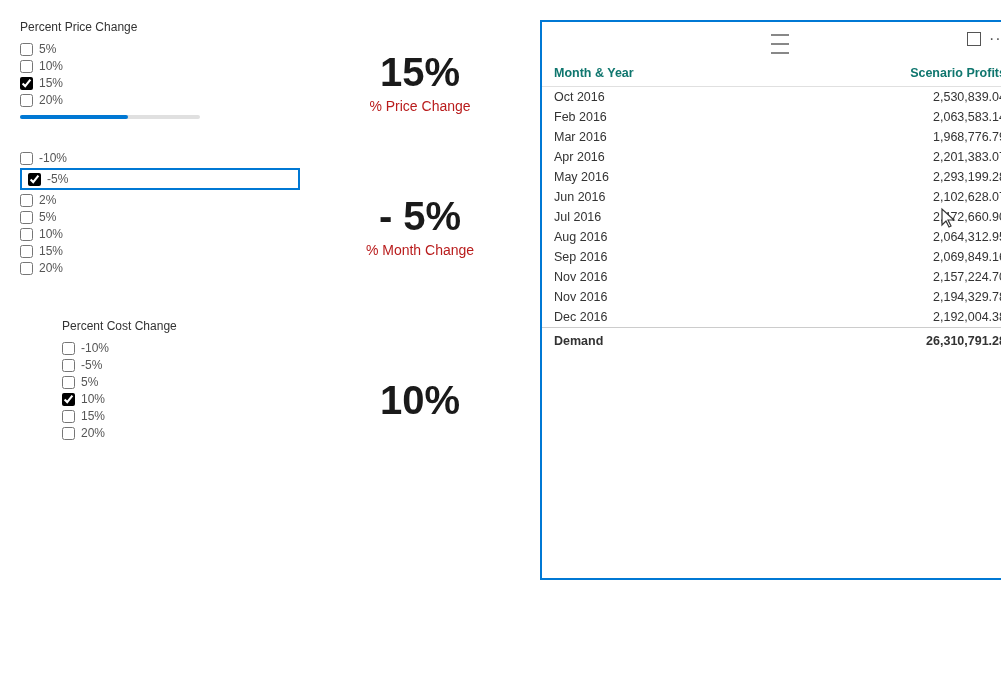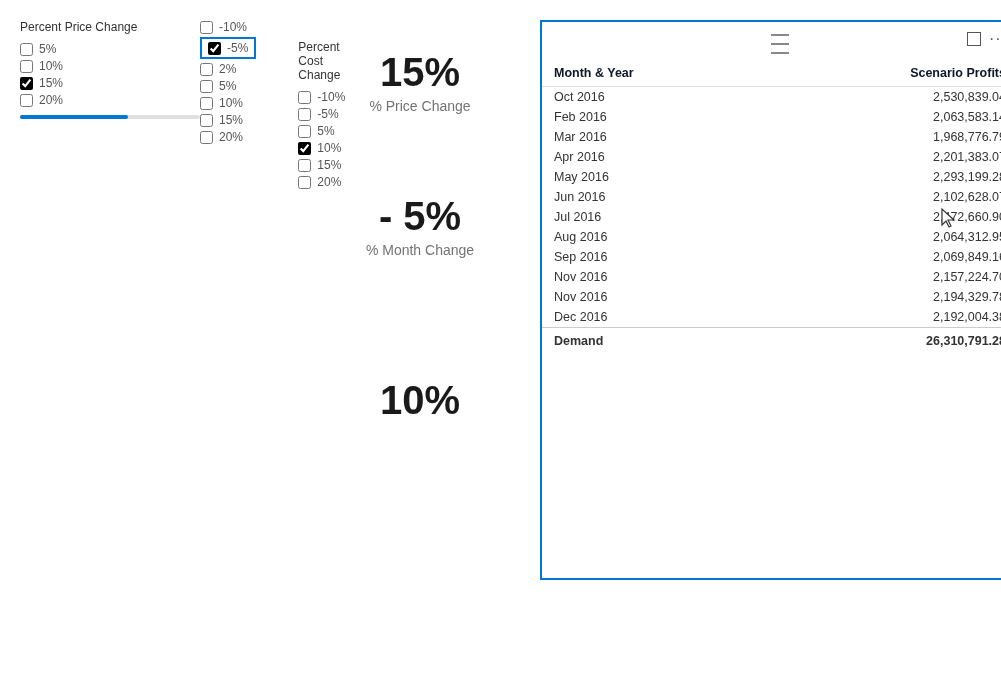--- a/index.html
+++ b/index.html
@@ -18,21 +18,21 @@
       height: 695px;
       padding: 20px;
       gap: 20px;
     }
 
     
     .left-panel {
       width: 280px;
       flex-shrink: 0;
       display: flex;
-      flex-direction: row;
+      flex-direction: column;
       gap: 0;
     }
 
     
     .filter-section {
       margin-bottom: 16px;
     }
 
     .filter-title {
       font-size: 12px;
@@ -112,21 +112,21 @@
 
     .metric-value {
       font-size: 40px;
       font-weight: 700;
       color: #1a1a1a;
       line-height: 1.1;
     }
 
     .metric-label {
       font-size: 14px;
-      color: #737373;
+      color: #b91c1c;
       margin-top: 4px;
     }
 
     
     .right-panel {
       flex: 1;
       display: flex;
       flex-direction: column;
     }
 
@@ -211,21 +211,21 @@
     .data-table {
       width: 100%;
       border-collapse: collapse;
       font-size: 12.5px;
     }
 
     .data-table thead tr th {
       text-align: left;
       padding: 4px 12px 6px 12px;
       font-weight: 600;
-      color: #0f172a;
+      color: #0f766e;
       font-size: 12.5px;
       border-bottom: 1px solid #e0e0e0;
     }
 
     .data-table thead tr th:last-child {
       text-align: right;
     }
 
     .data-table tbody tr td {
       padding: 3px 12px;

